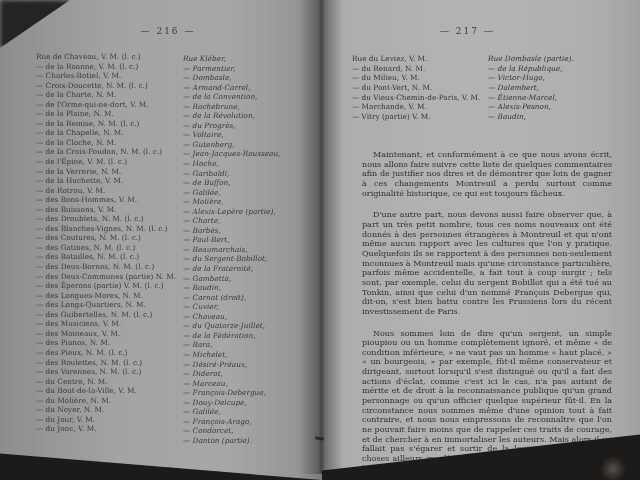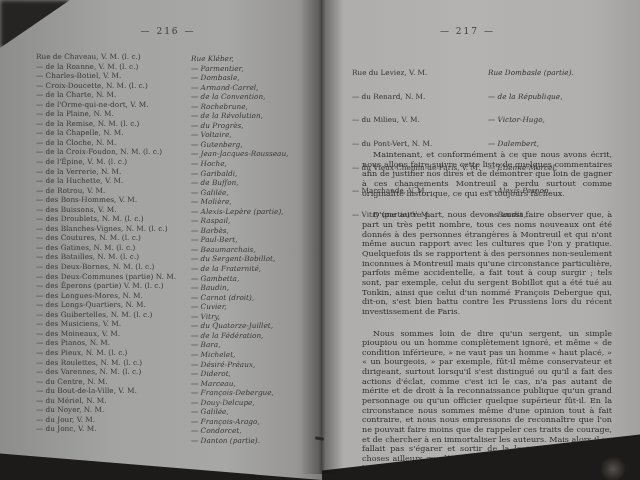--- a/index.html
+++ b/index.html
@@ -41,24 +41,24 @@
   }
   
   .pageno{
     position:absolute;top:26px;font-size:9px;letter-spacing:2px;color:#3c3a38;
   }
   #left-page .pageno{left:128px;width:80px;text-align:center;}
   #right-page .pageno{left:118px;width:80px;}
   .col{position:absolute;font-size:7.3px;line-height:9.55px;color:#3a3836;white-space:nowrap;}
   .col .li{height:9.55px;overflow:hidden;}
   #lp-col1{left:36px;top:52px;width:148px;}
-  #lp-col2{left:183px;top:54px;width:120px;font-style:italic;margin-left:8px;}
+  #lp-col2{left:183px;top:54px;width:120px;font-style:italic;}
   #rp-col1{left:30px;top:54px;width:150px;color:#343230;}
   #rp-col2{left:166px;top:54px;width:140px;font-style:italic;color:#343230;}
-  #rp-col1 .li,#rp-col2 .li{height:9.7px;margin-top:14px;}
+  #rp-col1 .li,#rp-col2 .li{height:9.7px;}
   #rp-body{
     position:absolute;left:28px;top:138px;width:274px;
     font-size:8px;line-height:9.65px;color:#32302e;
     text-align:justify;
   }
   #rp-body .para{text-indent:11px;margin:12px;}
 </style>
 </head>
 <body>
 
@@ -96,21 +96,21 @@
         <div class="li">— des Longs-Quartiers, N. M.</div>
         <div class="li">— des Guibertelles, N. M. (l. c.)</div>
         <div class="li">— des Musiciens, V. M.</div>
         <div class="li">— des Moineaux, V. M.</div>
         <div class="li">— des Pianos, N. M.</div>
         <div class="li">— des Pieux, N. M. (l. c.)</div>
         <div class="li">— des Roulettes, N. M. (l. c.)</div>
         <div class="li">— des Varennes, N. M. (l. c.)</div>
         <div class="li">— du Centre, N. M.</div>
         <div class="li">— du Bout-de-la-Ville, V. M.</div>
-        <div class="li">— du Mériel, N. M.</div>
+        <div class="li">— du Molière, N. M.</div>
         <div class="li">— du Noyer, N. M.</div>
         <div class="li">— du Jour, V. M.</div>
         <div class="li">— du Jonc, V. M.</div>
       </div>
     <div id="lp-col2" class="col">
         <div class="li">Rue Kléber,</div>
         <div class="li">— Parmentier,</div>
         <div class="li">— Dombasle,</div>
         <div class="li">— Armand-Carrel,</div>
         <div class="li">— de la Convention,</div>
@@ -119,31 +119,31 @@
         <div class="li">— du Progrès,</div>
         <div class="li">— Voltaire,</div>
         <div class="li">— Gutenberg,</div>
         <div class="li">— Jean-Jacques-Rousseau,</div>
         <div class="li">— Hoche,</div>
         <div class="li">— Garibaldi,</div>
         <div class="li">— de Buffon,</div>
         <div class="li">— Galilée,</div>
         <div class="li">— Molière,</div>
         <div class="li">— Alexis-Lepère (partie),</div>
-        <div class="li">— Raspail,</div>
+        <div class="li">— Charte,</div>
         <div class="li">— Barbès,</div>
         <div class="li">— Paul-Bert,</div>
         <div class="li">— Beaumarchais,</div>
         <div class="li">— du Sergent-Bobillot,</div>
         <div class="li">— de la Fraternité,</div>
         <div class="li">— Gambetta,</div>
         <div class="li">— Baudin,</div>
         <div class="li">— Carnot (droit),</div>
         <div class="li">— Cuvier,</div>
-        <div class="li">— Vitry,</div>
+        <div class="li">— Chaveau,</div>
         <div class="li">— du Quatorze-Juillet,</div>
         <div class="li">— de la Fédération,</div>
         <div class="li">— Bara,</div>
         <div class="li">— Michelet,</div>
         <div class="li">— Désiré-Préaux,</div>
         <div class="li">— Diderot,</div>
         <div class="li">— Marceau,</div>
         <div class="li">— François-Debergue,</div>
         <div class="li">— Douy-Delcupe,</div>
         <div class="li">— Galilée,</div>

